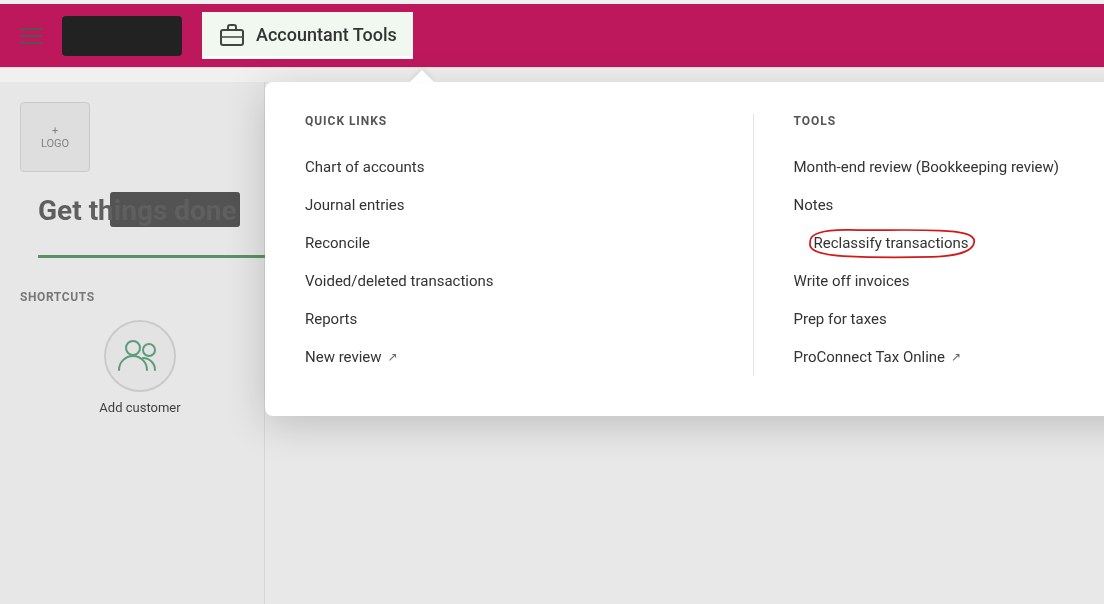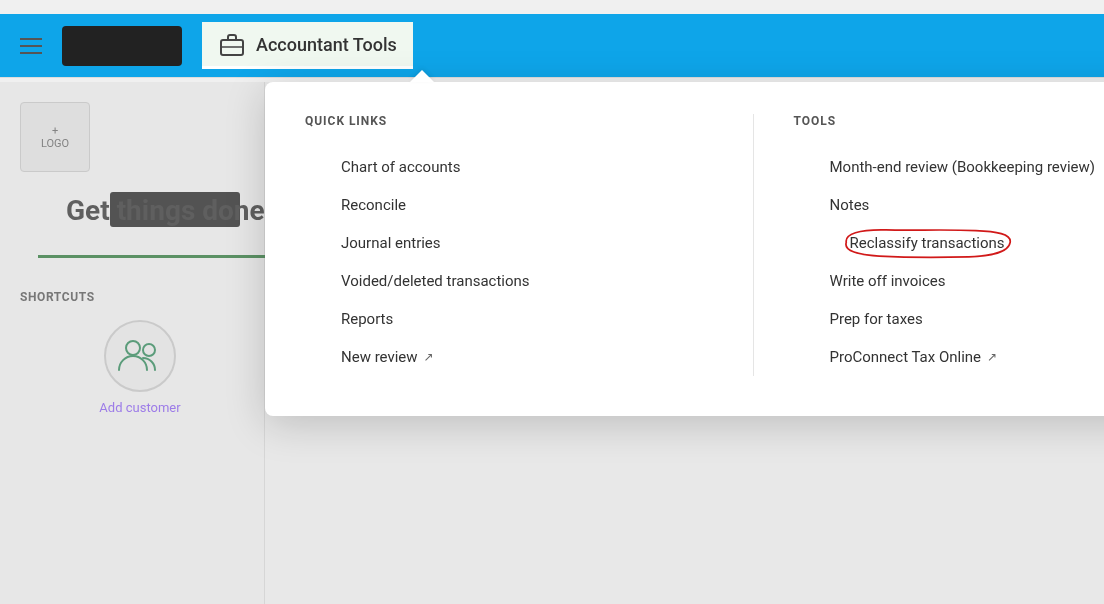--- a/index.html
+++ b/index.html
@@ -15,25 +15,25 @@
     
     .app-bg {
       position: absolute;
       inset: 0;
       background: #f0f0f0;
     }
 
     
     .navbar {
       position: absolute;
-      top: 14px;
+      top: 4px;
       left: 0;
       right: 0;
       height: 64px;
-      background: #0ea5e9;
+      background: #be185d;
       border-bottom: 1px solid #ddd;
       display: flex;
       align-items: center;
       padding: 0 20px;
       gap: 20px;
       z-index: 1;
     }
 
     .hamburger-icon {
       display: flex;
@@ -120,21 +120,20 @@
       left: 110px;
     }
 
     .get-things-done {
       position: absolute;
       top: 194px;
       left: 38px;
       font-size: 28px;
       font-weight: 700;
       color: #333;
-      margin-left: 28px;
     }
     .get-things-done-underline {
       position: absolute;
       top: 255px;
       left: 38px;
       width: 230px;
       height: 3px;
       background: #2d7a3a;
     }
 
@@ -165,21 +164,21 @@
       border-radius: 50%;
       border: 2px solid #ccc;
       background: #f0f0f0;
       display: flex;
       align-items: center;
       justify-content: center;
     }
 
     .add-customer-label {
       font-size: 13px;
-      color: #8b5cf6;
+      color: #000000;
     }
 
     
     .right-panel {
       position: absolute;
       top: 82px;
       left: 265px;
       right: 0;
       bottom: 0;
       background: #f0f0f0;
@@ -243,21 +242,20 @@
       display: flex;
       align-items: center;
       gap: 6px;
       padding: 10px 0;
       font-size: 15px;
       color: #333;
       cursor: pointer;
       border-bottom: none;
       text-decoration: none;
       position: relative;
-      margin-left: 36px;
     }
 
     .menu-item .ext-icon {
       font-size: 12px;
       color: #666;
     }
 
     
     .reclassify-wrapper {
       position: relative;
@@ -353,24 +351,24 @@
 <div class="dropdown-overlay">
   <div class="dropdown-columns">
 
     <div class="dropdown-col dropdown-col-left">
       <div class="col-header">QUICK LINKS</div>
 
       <div class="menu-item">
         <span>Chart of accounts</span>
       </div>
       <div class="menu-item">
+        <span>Journal entries</span>
+      </div>
+      <div class="menu-item">
         <span>Reconcile</span>
-      </div>
-      <div class="menu-item">
-        <span>Journal entries</span>
       </div>
       <div class="menu-item">
         <span>Voided/deleted transactions</span>
       </div>
       <div class="menu-item">
         <span>Reports</span>
       </div>
       <div class="menu-item">
         <span>New review</span>
         <span class="ext-icon">↗</span>

